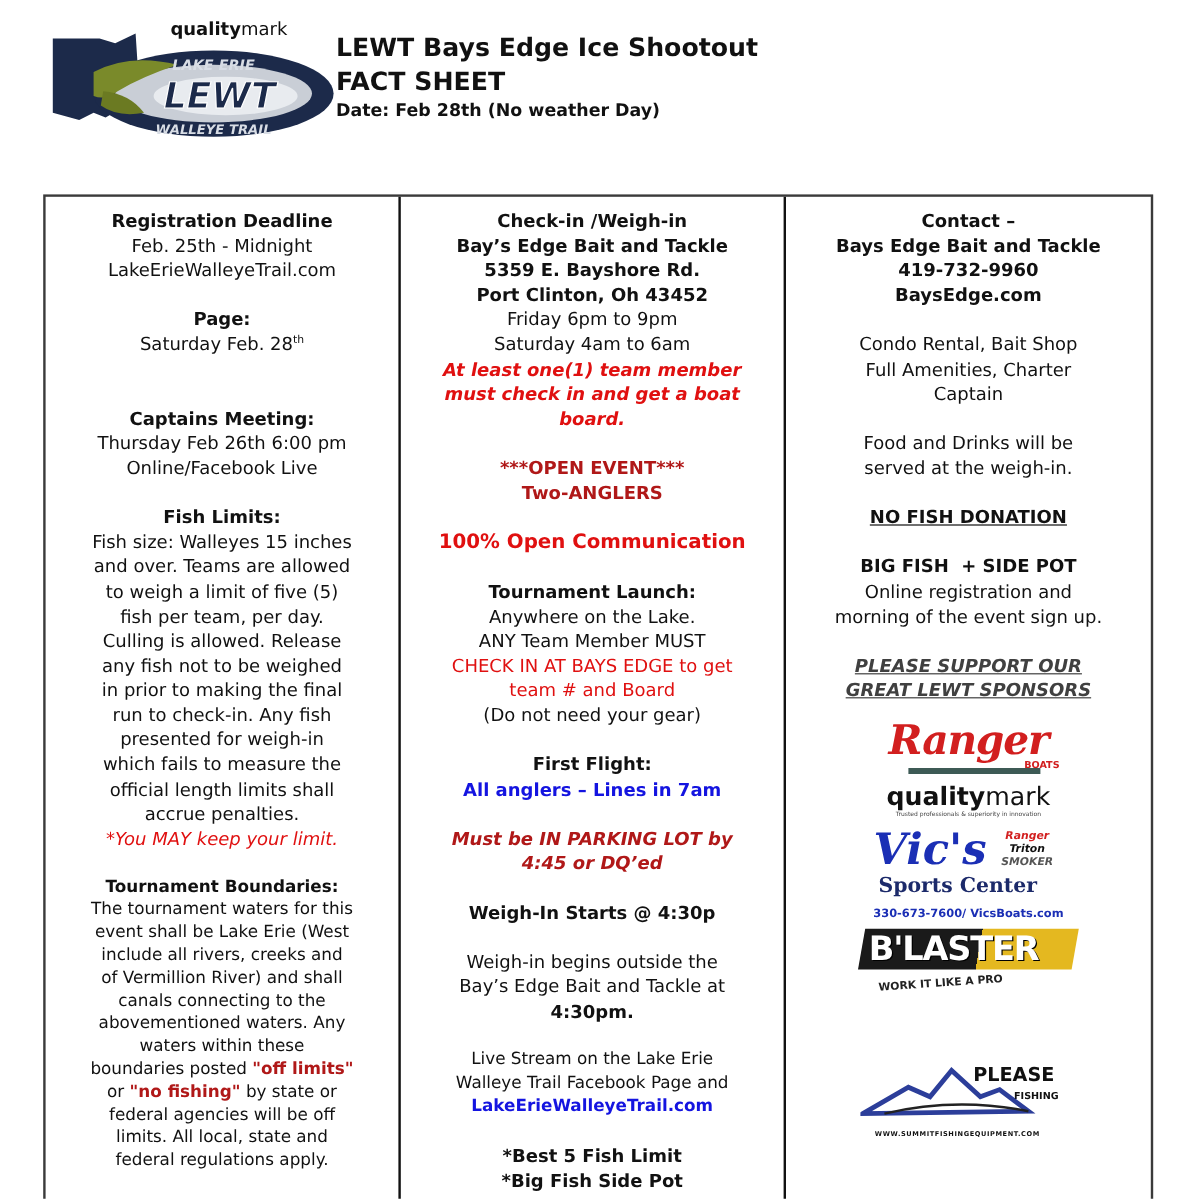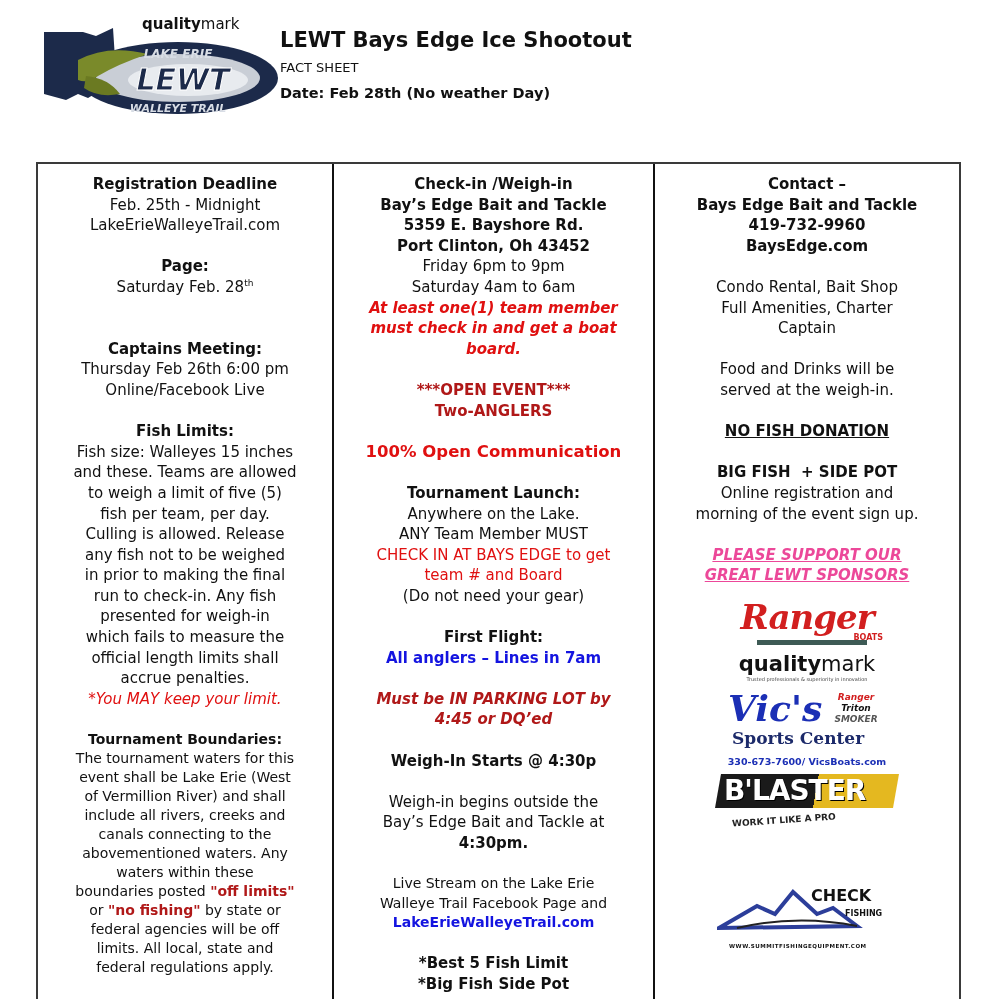--- a/index.html
+++ b/index.html
@@ -1,35 +1,35 @@
 <!DOCTYPE html>
 <html><head>
 <meta charset="utf-8">
 <style>
   html, body { margin: 0; padding: 0; background: #ffffff; }
   body { width: 999px; height: 999px; position: relative; overflow: hidden;
          font-family: "DejaVu Sans", sans-serif; color: #111; }
   .logo { position: absolute; left: 38px; top: 14px; width: 245px; height: 105px; }
   .header { position: absolute; left: 280px; top: 26px; width: 440px; text-align: left; }
   .header .t1 { font-weight: bold; font-size: 21px; line-height: 28px; }
-  .header .t2 { font-weight: normal; font-size: 13px; line-height: 28px; }
+  .header .t2 { font-weight: bold; font-size: 21px; line-height: 28px; }
   .header .t3 { font-weight: bold; font-size: 14.5px; line-height: 22px; }
   .table { position: absolute; left: 36px; top: 123px; width: 925px; height: 855px;
            border: 2px solid #3a3a3a; box-sizing: border-box; display: flex; margin-top: 39px; }
   .col { box-sizing: border-box; text-align: center; font-size: 15px; line-height: 20.6px;
          padding-top: 10px; }
   .col1 { width: 296px; border-right: 2px solid #111; }
   .col2 { width: 321px; border-right: 2px solid #111; }
   .col3 { flex: 1; }
   .b { font-weight: bold; }
   .gap { height: 20.6px; }
   .red { color: #e01010; }
   .dred { color: #b01818; }
   .blue { color: #1414e0; }
-  .orange { color: #ec4899; }
+  .orange { color: #404040; }
   .it { font-style: italic; }
   .u { text-decoration: underline; }
   .big { font-size: 16.5px; }
   .col1 p, .col2 p, .col3 p { margin: 0; }
   .sponsor { margin: 0 auto; }
   sup { font-size: 9px; line-height: 0; }
 </style>
 </head>
 <body>
 
@@ -70,40 +70,40 @@
     <p><span>Saturday Feb. 28</span><sup>th</sup></p>
     <div class="gap"></div>
     <div class="gap"></div>
     <p class="b">Captains Meeting:</p>
     <p>Thursday Feb 26th 6:00 pm</p>
     <p>Online/Facebook Live</p>
     <div class="gap"></div>
     <p class="b">Fish Limits:</p>
     <div>
       <p>Fish size: Walleyes 15 inches</p>
-      <p>and these. Teams are allowed</p>
+      <p>and over. Teams are allowed</p>
       <p>to weigh a limit of five (5)</p>
       <p>fish per team, per day.</p>
       <p>Culling is allowed. Release</p>
       <p>any fish not to be weighed</p>
       <p>in prior to making the final</p>
       <p>run to check-in. Any fish</p>
       <p>presented for weigh-in</p>
       <p>which fails to measure the</p>
       <p>official length limits shall</p>
       <p>accrue penalties.</p>
     </div>
     <p class="red it">*You MAY keep your limit.</p>
     <div class="gap"></div>
     <div style="font-size:14px;line-height:19px;">
       <p class="b">Tournament Boundaries:</p>
       <p>The tournament waters for this</p>
       <p>event shall be Lake Erie (West</p>
+      <p>include all rivers, creeks and</p>
       <p>of Vermillion River) and shall</p>
-      <p>include all rivers, creeks and</p>
       <p>canals connecting to the</p>
       <p>abovementioned waters. Any</p>
       <p>waters within these</p>
       <p><span>boundaries posted </span><span class="dred b">"off limits"</span></p>
       <p><span>or </span><span class="dred b">"no fishing"</span><span> by state or</span></p>
       <p>federal agencies will be off</p>
       <p>limits. All local, state and</p>
       <p>federal regulations apply.</p>
     </div>
   </div>
@@ -219,20 +219,20 @@
         <div style="position:absolute;left:6px;top:4px;width:178px;height:34px;background:linear-gradient(90deg,#1a1a1a 55%,#e4b820 55%);transform:skewX(-10deg);"></div>
         <div style="position:absolute;left:12px;top:4px;font-size:28px;font-weight:bold;line-height:34px;color:#ffffff;letter-spacing:-1px;text-shadow:1px 1px 0 #000;">B'LASTER</div>
         <div style="position:absolute;left:20px;top:40px;font-size:9px;font-weight:bold;color:#222;transform:rotate(-4deg);">WORK IT LIKE A PRO</div>
       </div>
 
       <div class="sponsor" style="width:180px;height:66px;position:relative;margin-top:58px;">
         <svg width="180" height="50" viewBox="0 0 180 50" style="position:absolute;left:0;top:0;">
           <path d="M2 44 L40 22 L58 30 L76 8 L100 30 L116 24 L140 42 Z" fill="none" stroke="#2c3e9a" stroke-width="4"></path>
           <path d="M20 44 Q80 30 140 42" fill="none" stroke="#222" stroke-width="2"></path>
         </svg>
-        <div style="position:absolute;left:94px;top:2px;font-size:16px;font-weight:bold;">CHECK</div>
+        <div style="position:absolute;left:94px;top:2px;font-size:16px;font-weight:bold;">PLEASE</div>
         <div style="position:absolute;left:128px;top:20px;font-size:8px;font-weight:bold;">FISHING</div>
         <div style="position:absolute;left:12px;top:52px;font-size:5.5px;font-weight:bold;letter-spacing:0.5px;">WWW.SUMMITFISHINGEQUIPMENT.COM</div>
       </div>
     </div>
   </div>
 
 </div>
 
 </body></html>

